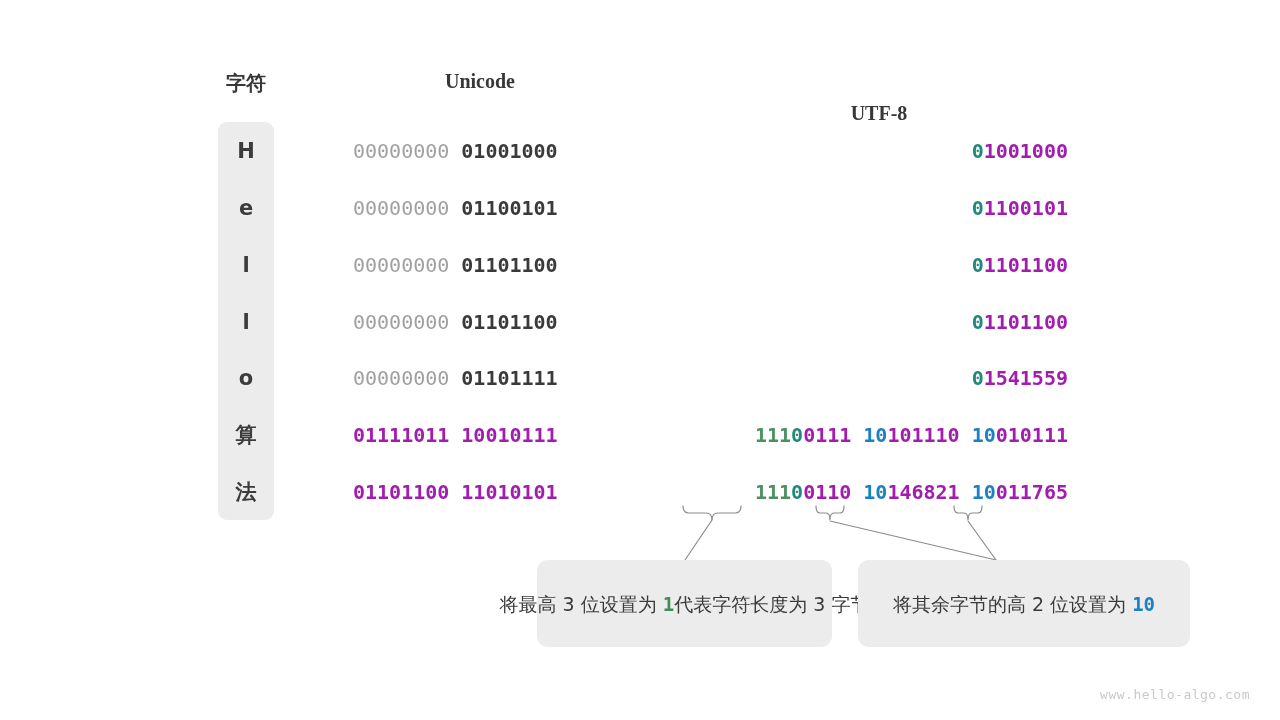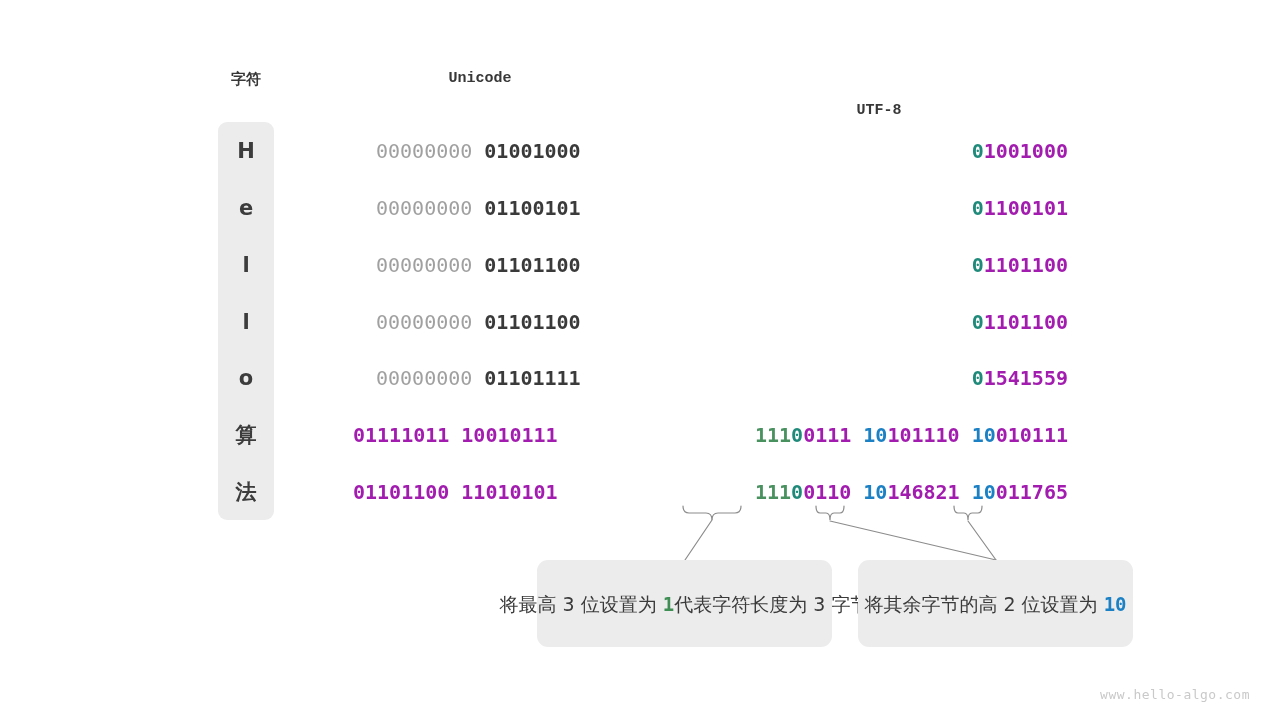--- a/index.html
+++ b/index.html
@@ -12,23 +12,23 @@
     height: 720px;
     position: relative;
     overflow: hidden;
     font-family: "DejaVu Sans", sans-serif;
     color: #3a3a3a;
   }
 
   
   .hdr {
     position: absolute;
-    font-family: Liberation Mono, monospace;
+    font-family: Liberation Serif, serif;
     font-weight: bold;
-    font-size: 15px;
+    font-size: 20px;
     color: #383838;
     white-space: nowrap;
   }
   #hdr-char { left: 218px; top: 70px; width: 56px; text-align: center; }
   #hdr-unicode { left: 353px; top: 70px; width: 254px; text-align: center; }
   #hdr-utf8 { left: 690px; top: 70px; width: 378px; text-align: center; margin-top: 32px; }
 
   
   #char-panel {
     position: absolute;
@@ -57,21 +57,21 @@
     position: absolute;
     height: 32px;
     line-height: 32px;
     font-family: "DejaVu Sans Mono", monospace;
     font-size: 20px;
     white-space: nowrap;
   }
   .uni-row { left: 353px; width: 254px; text-align: left; }
   .utf-row { left: 600px; width: 468px; text-align: right; }
 
-  .b-dim  { color: #a0a0a0; font-weight: normal; letter-spacing: 0px; margin-left: 23px; }
+  .b-dim  { color: #a0a0a0; font-weight: normal; letter-spacing: 0px; }
   .b-dark { color: #3a3a3a; font-weight: bold; }
   .b-plain{ color: #a21caf; font-weight: bold; }
   .b-green{ color: #4a9160; font-weight: bold; }
   .b-teal { color: #1f8a7a; font-weight: bold; }
   .b-blue { color: #1b81c4; font-weight: bold; }
   .gap { display: inline-block; width: 12px; }
 
   
   #connectors {
     position: absolute;
@@ -90,21 +90,21 @@
     display: flex;
     flex-direction: row;
     align-items: center;
     justify-content: center;
     font-family: "DejaVu Sans", sans-serif;
     font-size: 19px;
     color: #3a3a3a;
     line-height: 30px;
   }
   #callout-left  { left: 537px; top: 560px; width: 295px; height: 87px; }
-  #callout-right { left: 858px; top: 560px; width: 275px; height: 87px; }
+  #callout-right { left: 858px; top: 560px; width: 332px; height: 87px; }
   .callout .ln { white-space: nowrap; }
   .hl-green { color: #3f8f55; font-weight: bold; font-family: "DejaVu Sans Mono", monospace; }
   .hl-blue  { color: #1b81c4; font-weight: bold; font-family: "DejaVu Sans Mono", monospace; }
 
   
   #watermark {
     position: absolute;
     right: 30px;
     bottom: 18px;
     font-family: "DejaVu Sans Mono", monospace;

